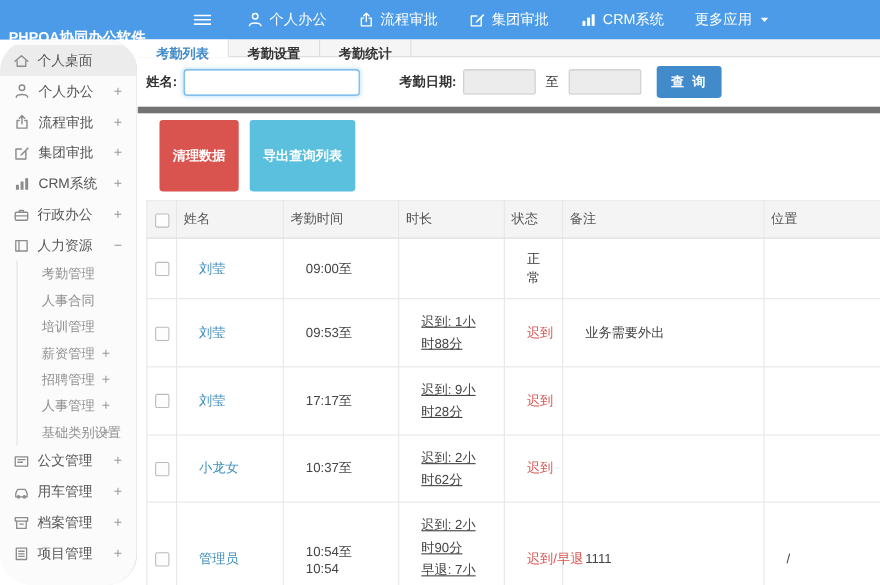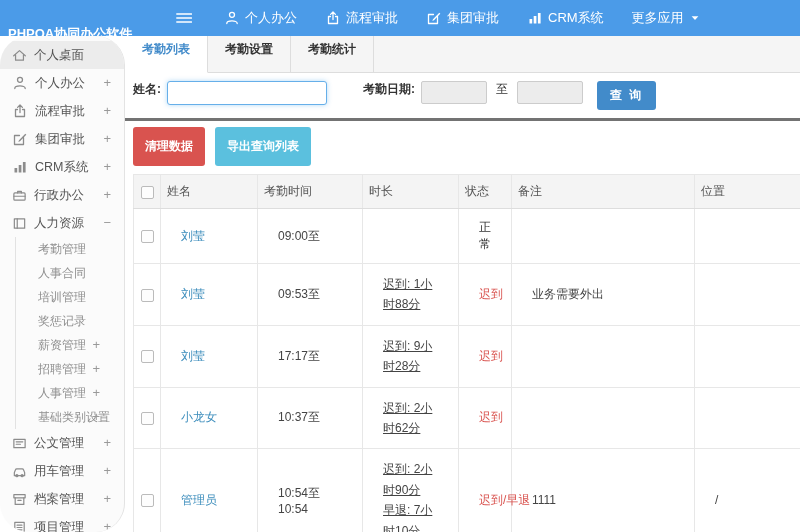--- a/index.html
+++ b/index.html
@@ -30,38 +30,38 @@
   .side-item.active{ background:#ececec; }
   .side-item .icn{ color:#8c8c8c; display:flex; align-items:center; }
   .expand{ position:absolute; right:13px; top:0; color:#999; font-size:13px; }
   .submenu{ border-left:1px solid #e2e2e2; margin-left:15px; }
   .sub-item{ position:relative; height:24px; line-height:24px; padding-left:22px; color:#8f8f8f; font-size:12px; cursor:pointer; white-space:nowrap; }
   .sub-item .expand{ right:24px; }
 
   
   .main{ flex:1; background:#fff; overflow:hidden; }
 
-  .tabbar{ background:#f5f5f5; border-bottom:1px solid var(--border); display:flex; height:37px; }
+  .tabbar{ background:#f5f5f5; border-bottom:1px solid var(--border); display:flex; height:16px; }
   .tab{ padding:0 17px; line-height:27px; font-weight:bold; font-size:12px; color:#333;
     border-right:1px solid var(--border); cursor:pointer; margin-bottom:-1px; }
   .tab.active{ background:#fff; color:var(--primary); border-bottom:1px solid #fff; }
 
-  .filter-row{ display:flex; padding:8px 8px; border-bottom:3px solid #737373; gap:6px; }
+  .filter-row{ display:flex; align-items:center; padding:8px 8px; border-bottom:6px solid #737373; gap:6px; }
   .filter-row label{ font-weight:bold; color:#333; }
   .name-input{ width:160px; height:24px; border:1px solid #66afe9; border-radius:3px; outline:none;
     box-shadow:0 0 5px rgba(82,168,236,.45); padding:0 5px; margin-right:12px; }
   .date-label{ margin-left:18px; }
   .date-input{ width:66px; height:23px; background:#ececec; border:1px solid #ccc; border-radius:2px; }
   .to{ padding:0 3px; color:#333; }
   .btn{ border:none; border-radius:3px; color:#fff; font-weight:bold; font-size:12px; cursor:pointer;
     font-family:inherit; }
   .btn-search{ background:var(--primary); padding:6px 13px; margin-left:8px; letter-spacing:2px; }
 
   .actions-row{ padding:6px 8px 8px; display:flex; gap:10px; }
-  .btn-danger{ background:var(--danger); padding:11px 12px; }
+  .btn-danger{ background:var(--danger); padding:24px 12px;margin-left:12px; }
   .btn-info{ background:var(--info); padding:7px 12px; }
 
   
   table{ border-collapse:collapse; table-layout:fixed; width:680px; margin-left:8px; background:#fff; }
   th,td{ border:1px solid var(--cellborder); font-weight:normal; text-align:left; vertical-align:middle; }
   thead th{ background:#f4f4f4; color:#555; padding:8px 6px; border-bottom:1px solid var(--border);margin-left:16px; }
   td{ padding:10px 20px; color:#444; }
   table{ border-top:1px solid var(--border); border-left:1px solid var(--border); }
   .cb-cell{ text-align:center; padding:8px 4px; }
   .cb{ display:inline-block; width:13px; height:13px; border:1px solid #bbb; background:#fdfdfd; border-radius:2px; vertical-align:middle; cursor:pointer; }
@@ -200,21 +200,20 @@
             <path d="M5.6 3v10"></path>
           </svg>
         </span>
         <span>人力资源</span>
         <span class="expand">−</span>
       </div>
       <div class="submenu">
         <div class="sub-item"><span>考勤管理</span></div>
         <div class="sub-item"><span>人事合同</span></div>
         <div class="sub-item"><span>培训管理</span></div>
-        <div class="sub-item"><span>奖惩记录</span></div>
         <div class="sub-item"><span>薪资管理</span><span class="expand">+</span></div>
         <div class="sub-item"><span>招聘管理</span><span class="expand">+</span></div>
         <div class="sub-item"><span>人事管理</span><span class="expand">+</span></div>
         <div class="sub-item"><span>基础类别设置</span><span class="expand">+</span></div>
       </div>
       <div class="side-item">
         <span class="icn">
           <svg width="15" height="15" viewBox="0 0 16 16" fill="none" stroke="currentColor" stroke-width="1.3" stroke-linecap="round" stroke-linejoin="round">
             <rect x="2" y="3.5" width="12" height="9"></rect>
             <path d="M4.5 6.2h7M4.5 8.8h4.5"></path>

